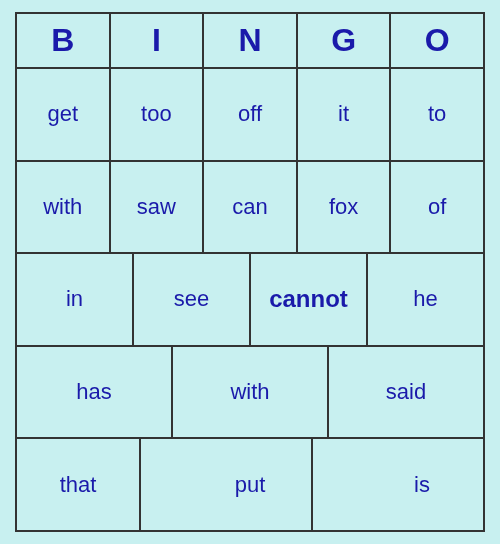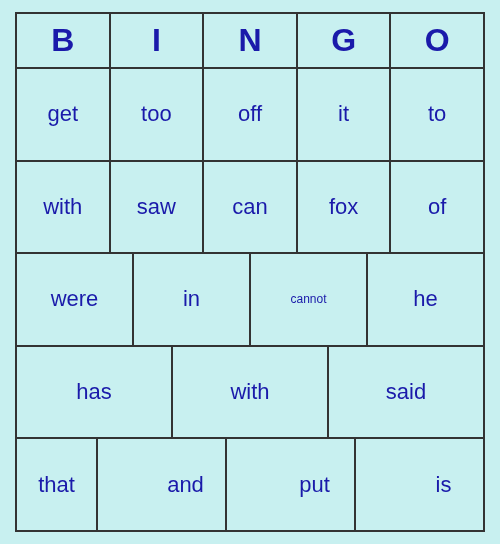--- a/index.html
+++ b/index.html
@@ -74,21 +74,22 @@
       text-align: center;
       padding: 4px;
     }
 
     .bingo-cell:last-child {
       border-right: none;
       text-align: center;
     }
 
     .bingo-cell.small-text {
-      font-size: 12px;
+      font-size: 24px;
+      font-weight: bold;
     }
   </style>
 </head>
 <body>
 
 <div class="bingo-card">
   <div class="bingo-header">
     <div class="header-cell">B</div>
     <div class="header-cell">I</div>
     <div class="header-cell">N</div>
@@ -104,30 +105,29 @@
       <div class="bingo-cell">to</div>
     </div>
     <div class="bingo-row">
       <div class="bingo-cell">with</div>
       <div class="bingo-cell">saw</div>
       <div class="bingo-cell">can</div>
       <div class="bingo-cell">fox</div>
       <div class="bingo-cell">of</div>
     </div>
     <div class="bingo-row">
-      <div class="bingo-cell">were</div>
       <div class="bingo-cell">in</div>
+      <div class="bingo-cell">see</div>
       <div class="bingo-cell small-text">cannot</div>
       <div class="bingo-cell">he</div>
     </div>
     <div class="bingo-row">
       <div class="bingo-cell">has</div>
       <div class="bingo-cell">with</div>
       <div class="bingo-cell">said</div>
     </div>
     <div class="bingo-row">
       <div class="bingo-cell">that</div>
-      <div class="bingo-cell">and</div>
       <div class="bingo-cell">put</div>
       <div class="bingo-cell">is</div>
     </div>
   </div>
 </div>
 
 </body></html>

